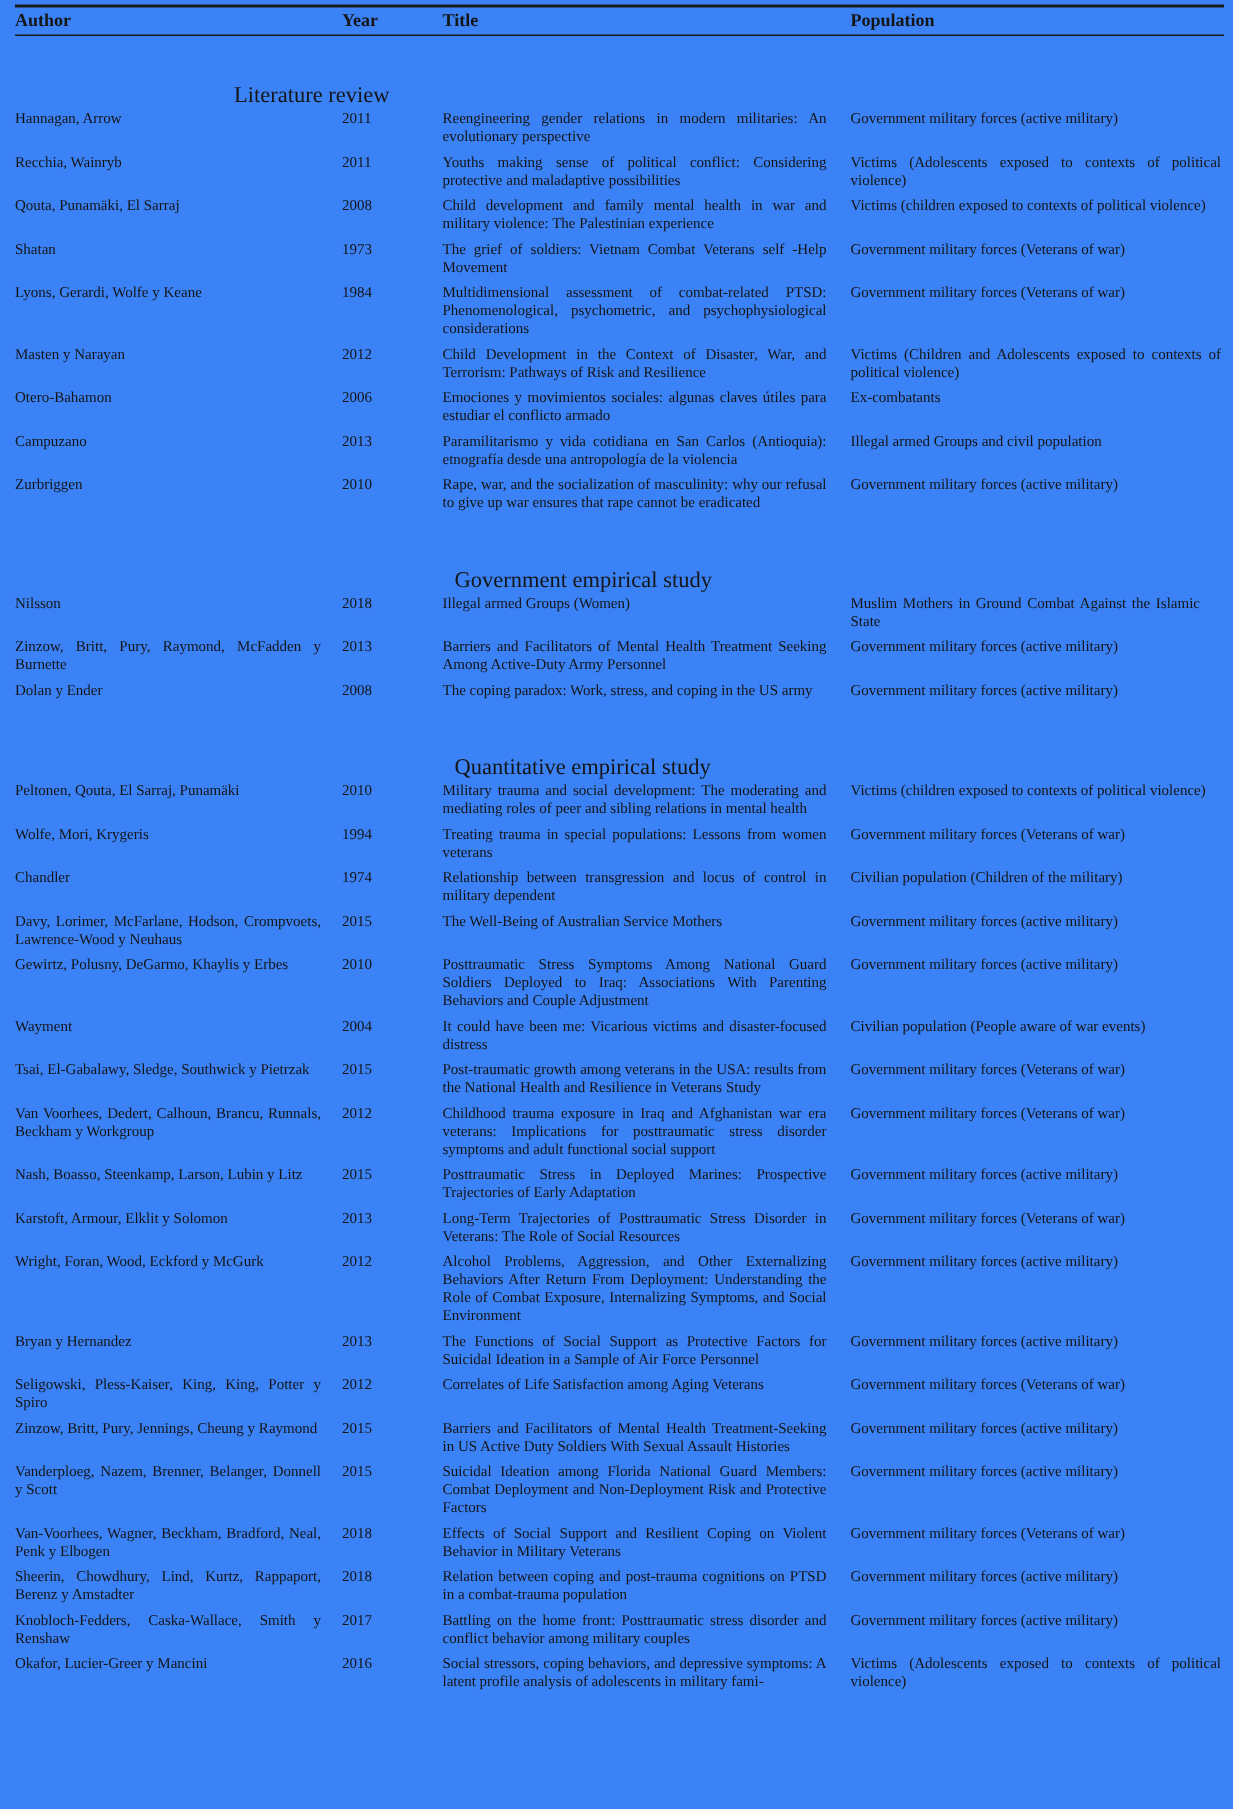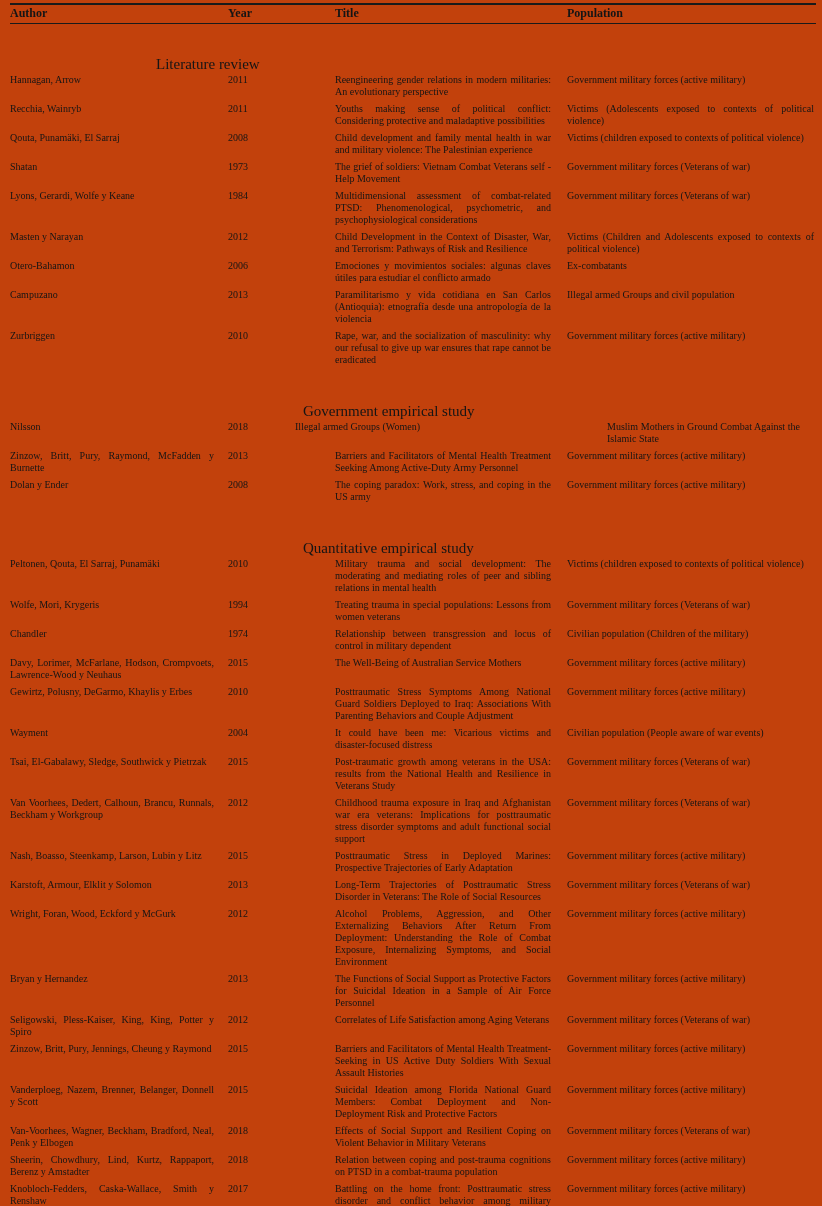--- a/index.html
+++ b/index.html
@@ -7,42 +7,42 @@
   body {
     width: 822px; height: 1206px;
     font-family: "Liberation Serif", "DejaVu Serif", serif;
     color: #151515;
     overflow: hidden;
   }
   .page {
     width: 822px; height: 1206px;
     padding: 3px 6px 0 10px;
     overflow: hidden;
-    background: #c2410c;
+    background: #3b82f6;
   }
   .table { border-top: 2px solid #1a1a1a; }
   .thead, .row {
     display: grid;
     grid-template-columns: 218px 67px 272px 1fr;
   }
   .thead {
     font-weight: 700;
     font-size: 12px;
     line-height: 13px;
     padding: 2px 0 3px 0;
     border-bottom: 1.2px solid #1a1a1a;
   }
   .row {
     font-size: 10px;
     line-height: 12px;
     padding: 0 0 5px 0;
   }
   .cell.author     { padding-right: 14px; text-align: justify; }
   .cell.year       { padding-right: 4px; }
-  .cell.title      { padding-right: 16px; text-align: justify; margin-left: 40px; }
+  .cell.title      { padding-right: 16px; text-align: justify; }
   .cell.population { padding-right: 2px;  text-align: justify; }
   .thead .cell { text-align: left; }
   .section-row {
     font-size: 15px;
     line-height: 12px;
     padding: 1px 0 4px 0;
     margin-top: 33px;
   }
   .sec-left  { padding-left: 146px; }
   .sec-title { padding-left: 293px; }

